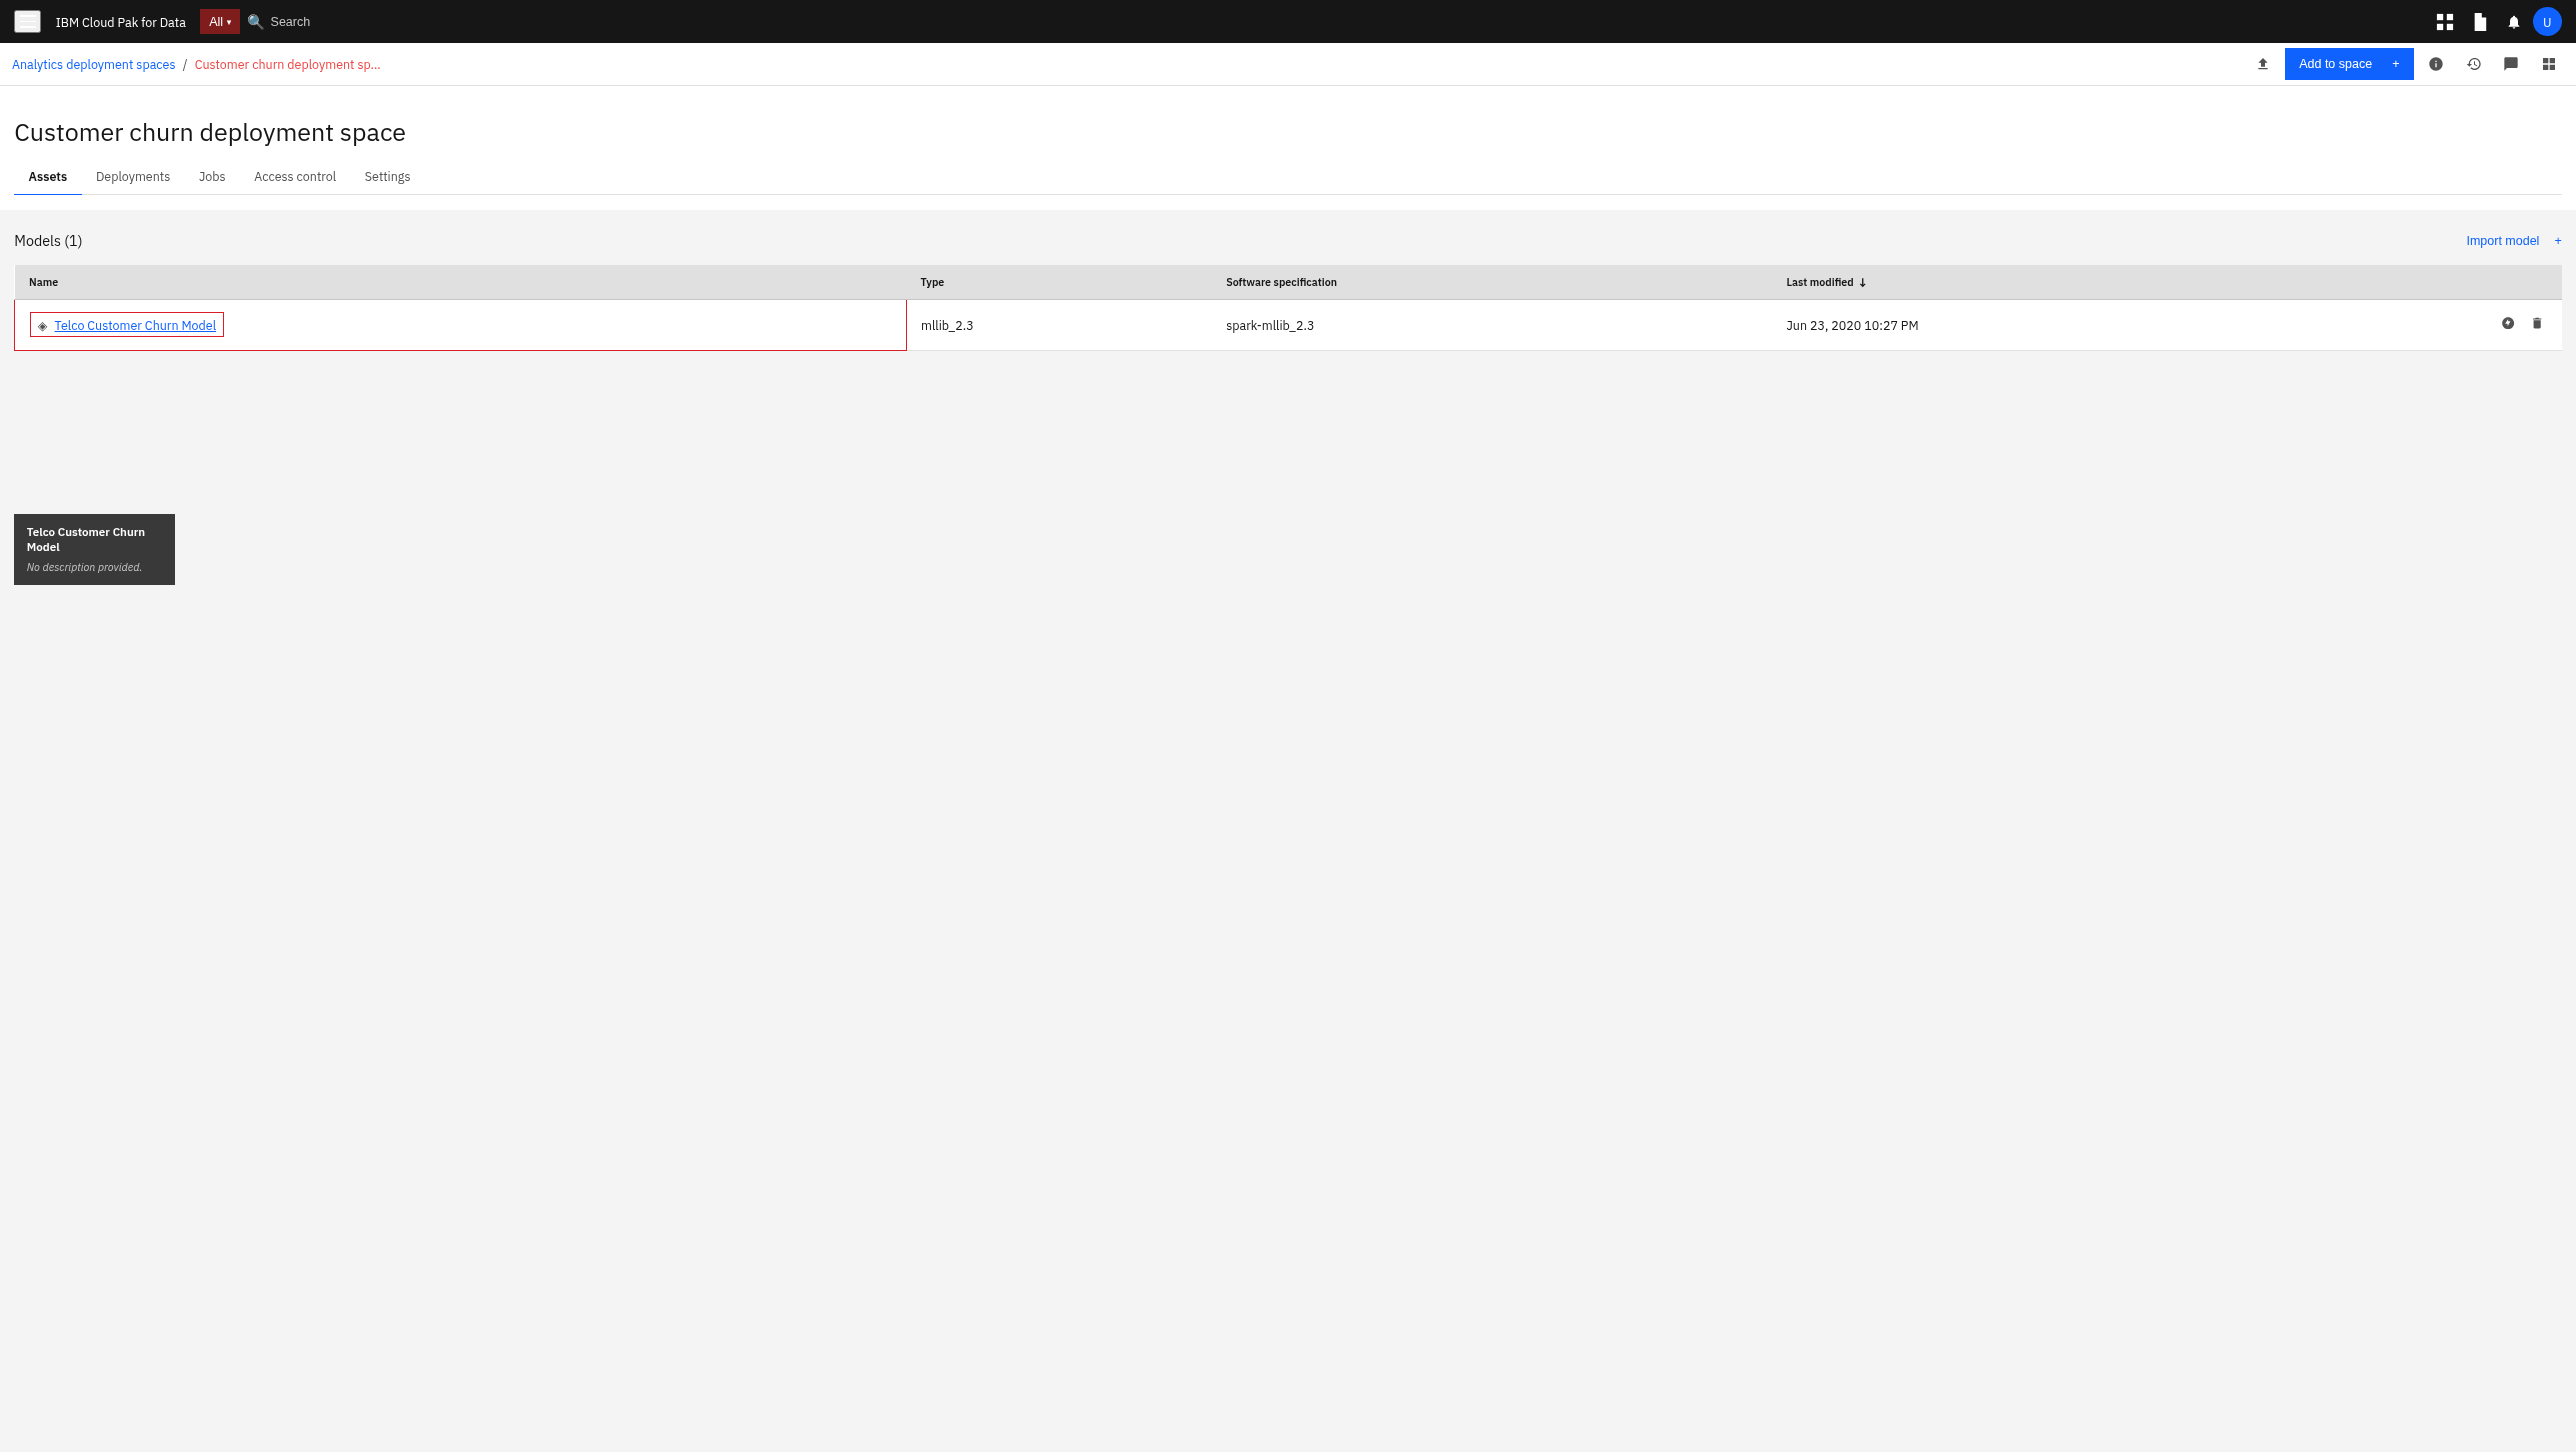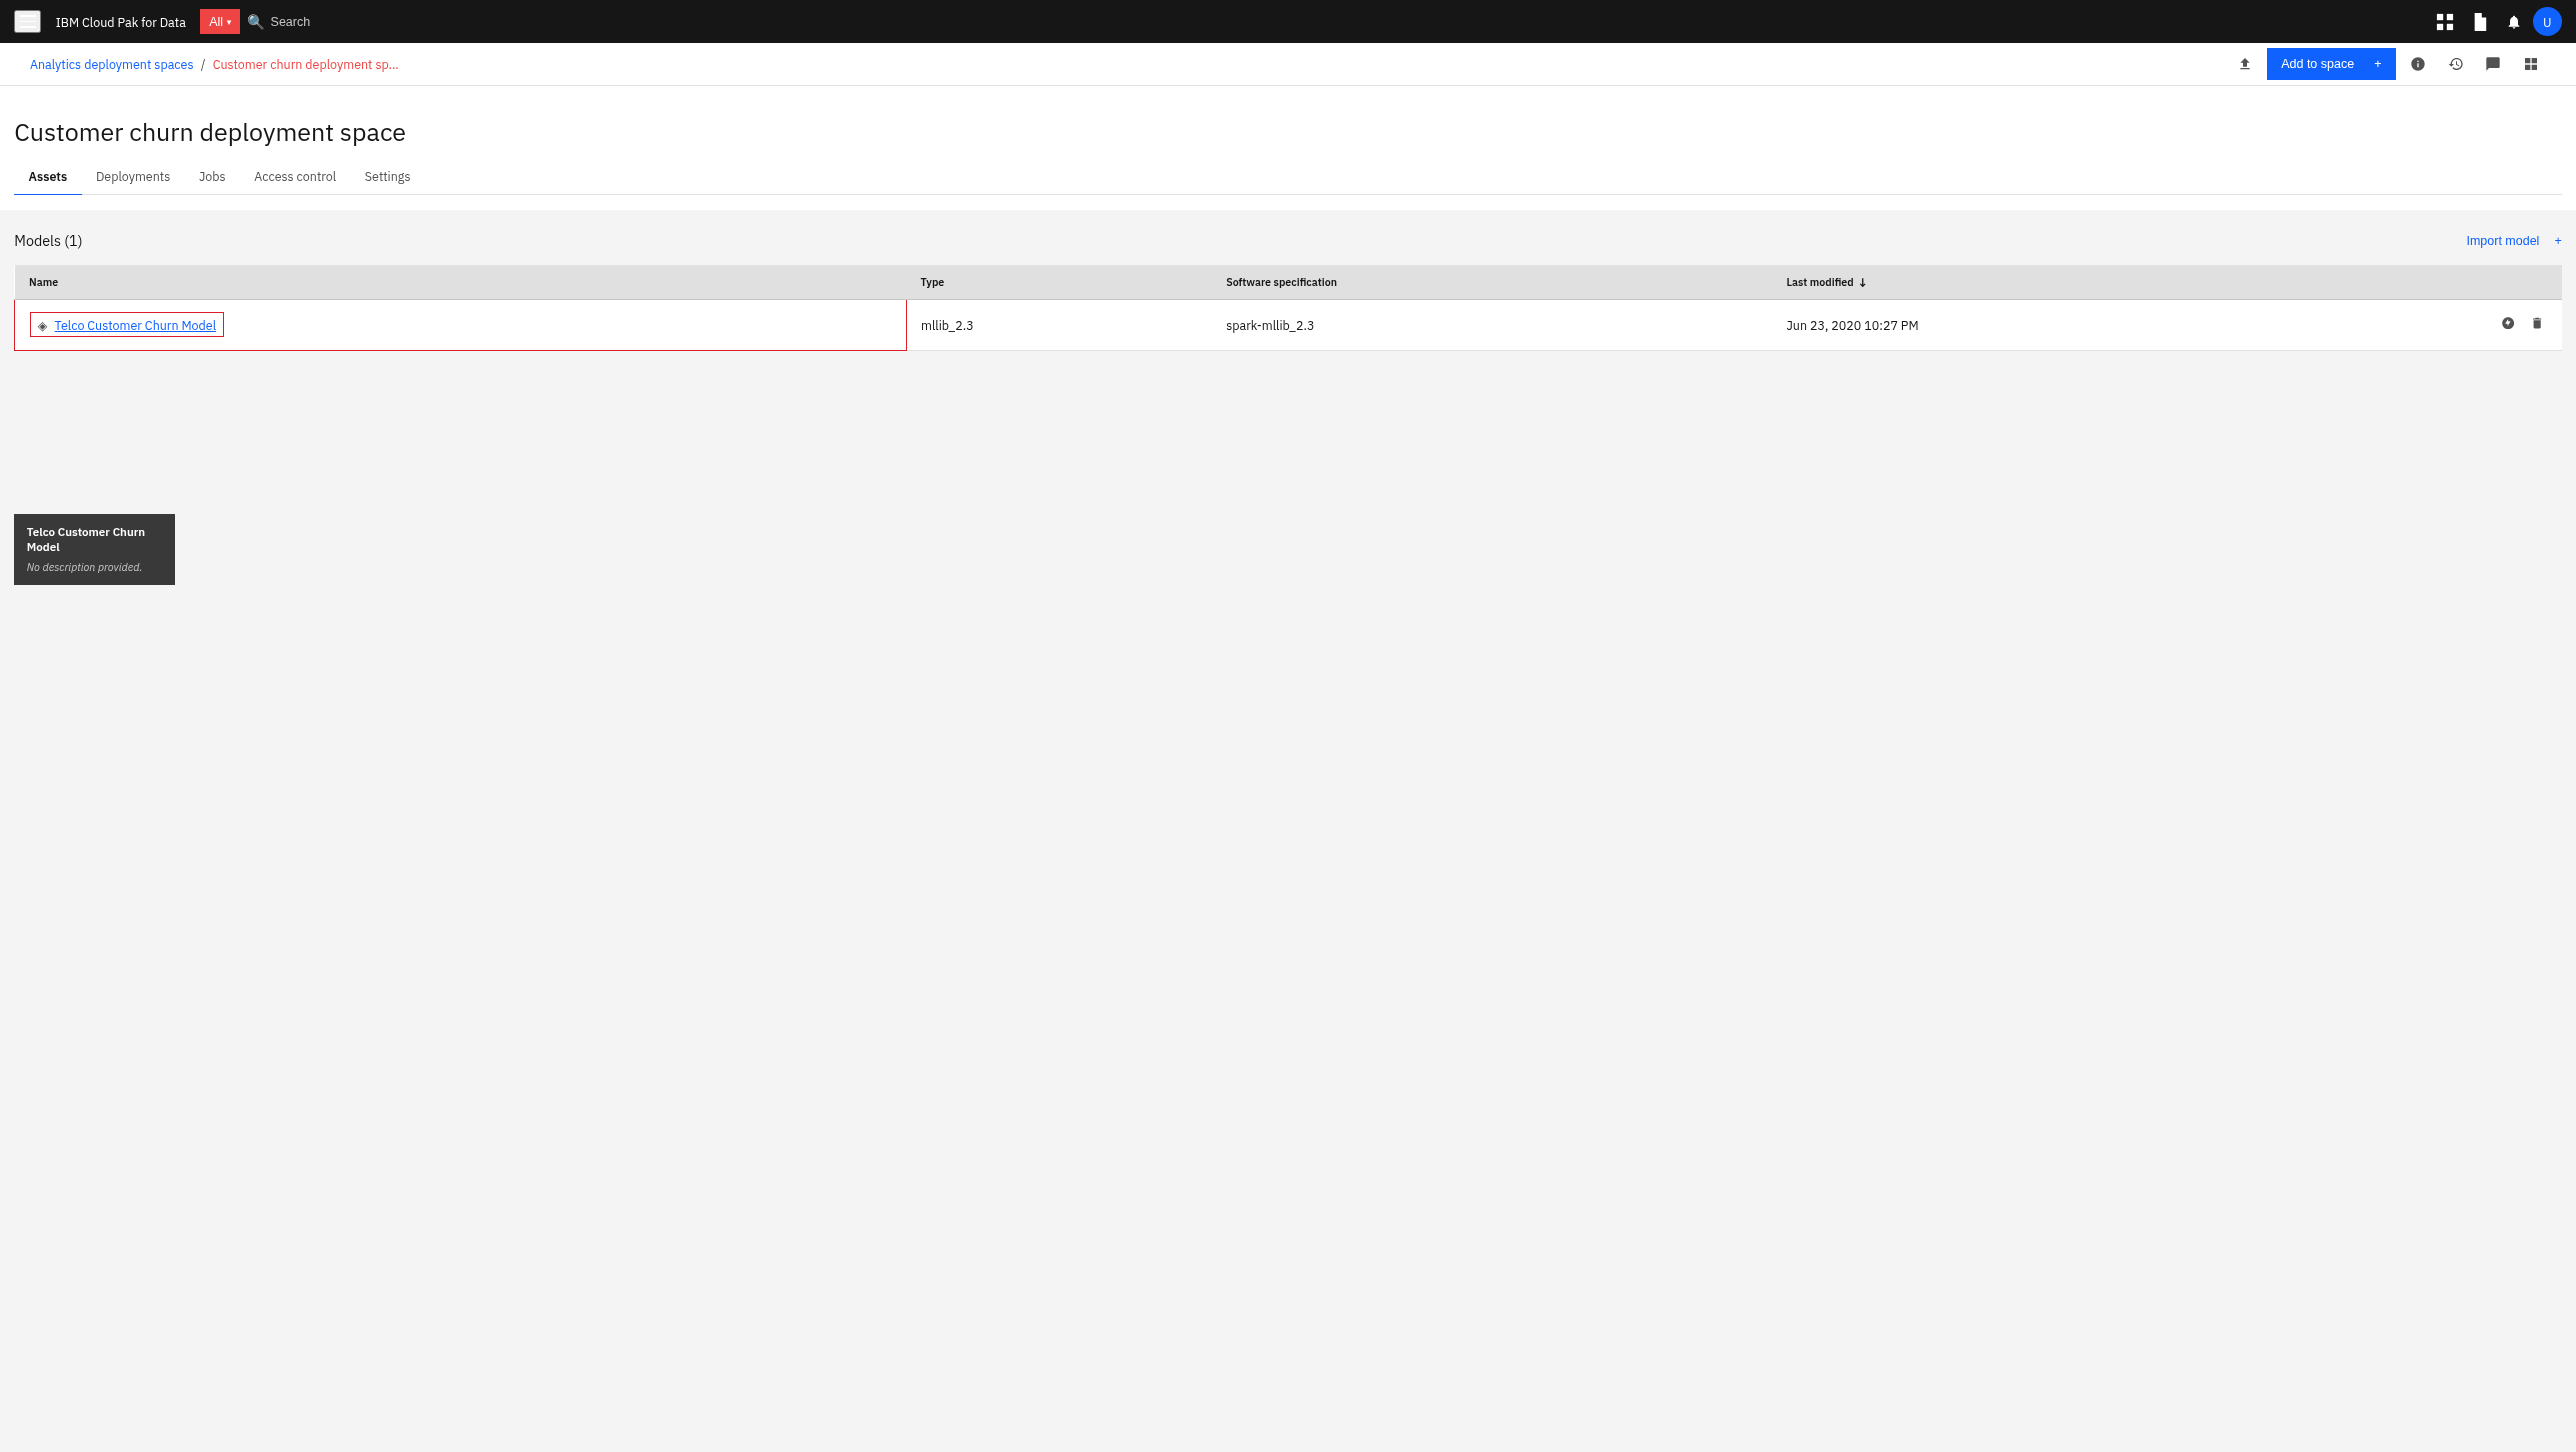--- a/index.html
+++ b/index.html
@@ -38,21 +38,21 @@
       display: flex;
       align-items: center;
       gap: 7.2px;
       flex: 1;
       max-width: 358px;
     }
     .top-nav-search-dropdown {
       display: flex;
       align-items: center;
       gap: 3.6px;
-      background: #ef4444;
+      background: #7f1d1d;
       color: #fff;
       border: none;
       padding: 5.4px 9px;
       font-size: 12.5px;
       cursor: pointer;
       white-space: nowrap;
     }
     .top-nav-search-input-wrap {
       display: flex;
       align-items: center;
@@ -102,21 +102,21 @@
       cursor: pointer;
     }
 
     
     .breadcrumb-bar {
       background: #fff;
       border-bottom: 0.9px solid #e0e0e0;
       height: 43px;
       display: flex;
       align-items: center;
-      padding: 0 30px;
+      padding: 0 12px;
       gap: 7.2px;
     }
     .breadcrumb-bar .breadcrumb-actions {
       margin-left: auto;
       display: flex;
       align-items: center;
       gap: 7.2px;
     }
     .breadcrumb-link {
       color: #0f62fe;

